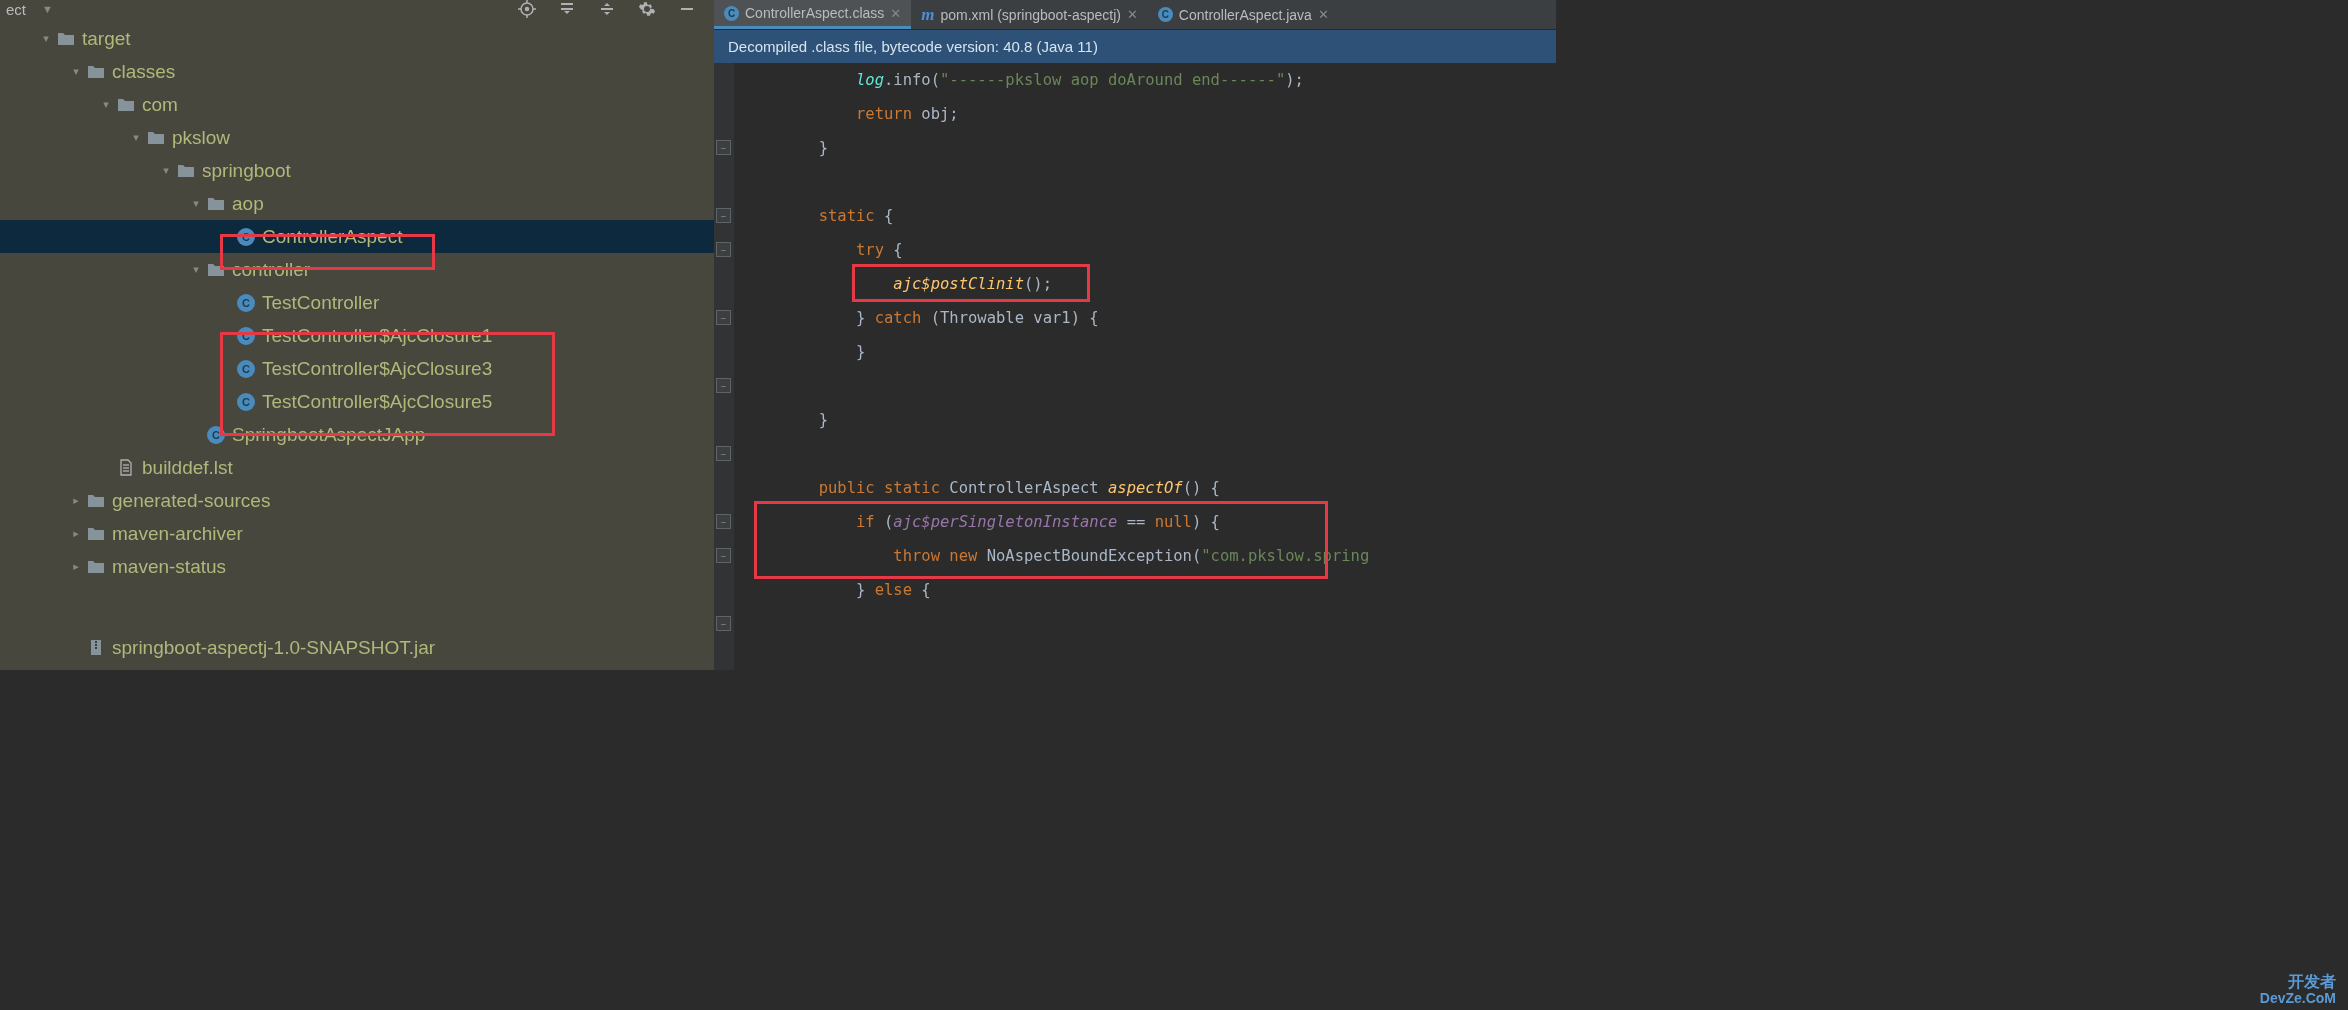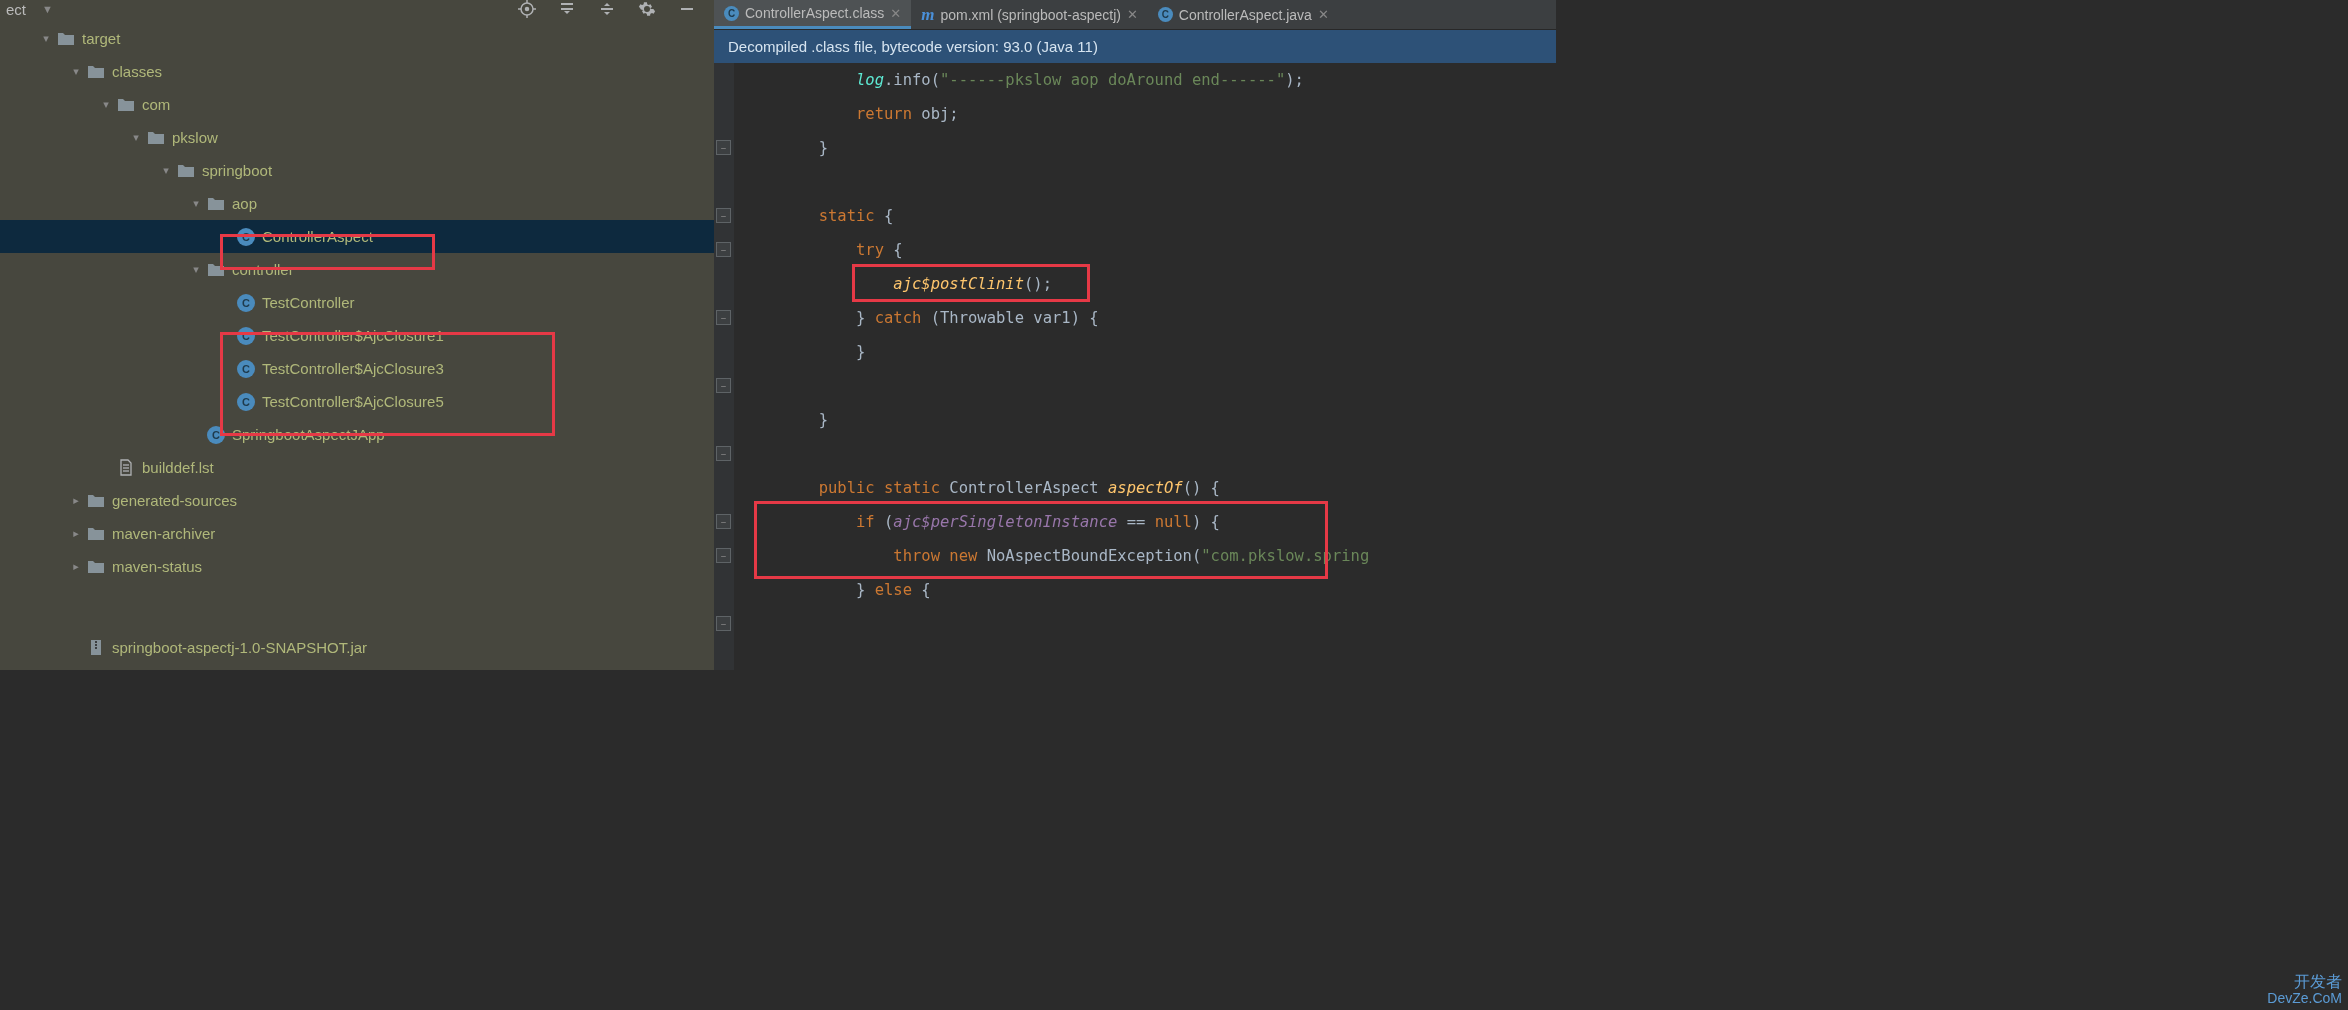--- a/index.html
+++ b/index.html
@@ -110,21 +110,21 @@
 }
 .m-icon {
   color: #4a90d9;
   font-weight: bold;
   font-style: italic;
   font-family: Georgia, serif;
   font-size: 17px;
 }
 .tree-label {
   color: #b0b87a;
-  font-size: 15px;
+  font-size: 19px;
 }
 .tree-row.selected .tree-label { color: #b0b87a; }
 .highlight-red {
   border: 3px solid #e63946;
   position: absolute;
   pointer-events: none;
   z-index: 5;
 }
 
 .editor {
@@ -209,28 +209,29 @@
 }
 .kw { color: #cc7832; }
 .fn { color: #ffc66d; font-style: italic; }
 .str { color: #6a8759; }
 .field { color: #9876aa; font-style: italic; }
 .plain { color: #a9b7c6; }
 .log { color: #5eead4; font-style: italic; }
 
 .watermark {
   position: absolute;
-  right: 6px;
+  right: 12px;
   bottom: 4px;
   color: #5b9bd5;
   font-size: 14px;
   font-family: sans-serif;
   text-align: right;
   line-height: 1.1;
   z-index: 10;
+  font-weight: bold;
 }
 .watermark .cn { font-size: 16px; }
 </style>
 </head>
 <body>
 
 <div class="ide">
   <div class="sidebar">
     <div class="sidebar-overlay"></div>
     <div class="toolbar">
@@ -455,21 +456,21 @@
           <span class="m-icon">m</span>
           <span>pom.xml (springboot-aspectj)</span>
           <span class="tab-close">✕</span>
         </div>
         <div class="tab">
           <span class="class-icon" style="width:15px;height:15px;font-size:10px">C</span>
           <span>ControllerAspect.java</span>
           <span class="tab-close">✕</span>
         </div>
       </div>
-    <div class="banner">Decompiled .class file, bytecode version: 93.0 (Java 11)</div>
+    <div class="banner">Decompiled .class file, bytecode version: 40.8 (Java 11)</div>
     <div class="code-area">
       <div class="fold-col" id="foldcol">
           <div class="fold-mark" style="top: 77px;">−</div>
           <div class="fold-mark" style="top: 145px;">−</div>
           <div class="fold-mark" style="top: 179px;">−</div>
           <div class="fold-mark" style="top: 247px;">−</div>
           <div class="fold-mark" style="top: 315px;">−</div>
           <div class="fold-mark" style="top: 383px;">−</div>
           <div class="fold-mark" style="top: 451px;">−</div>
           <div class="fold-mark" style="top: 485px;">−</div>

